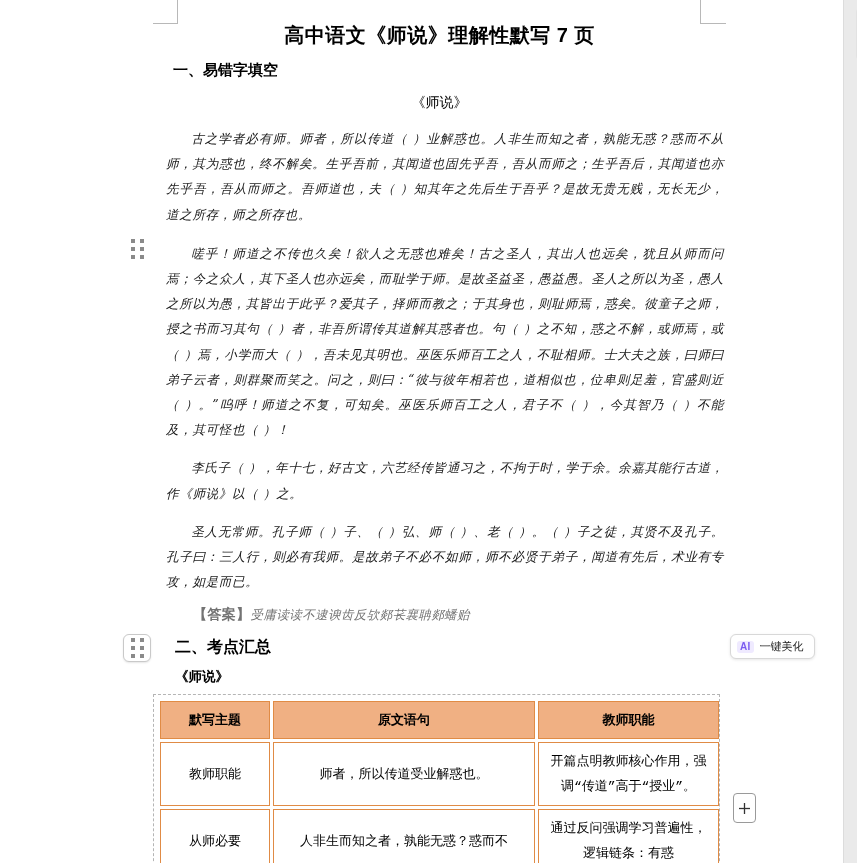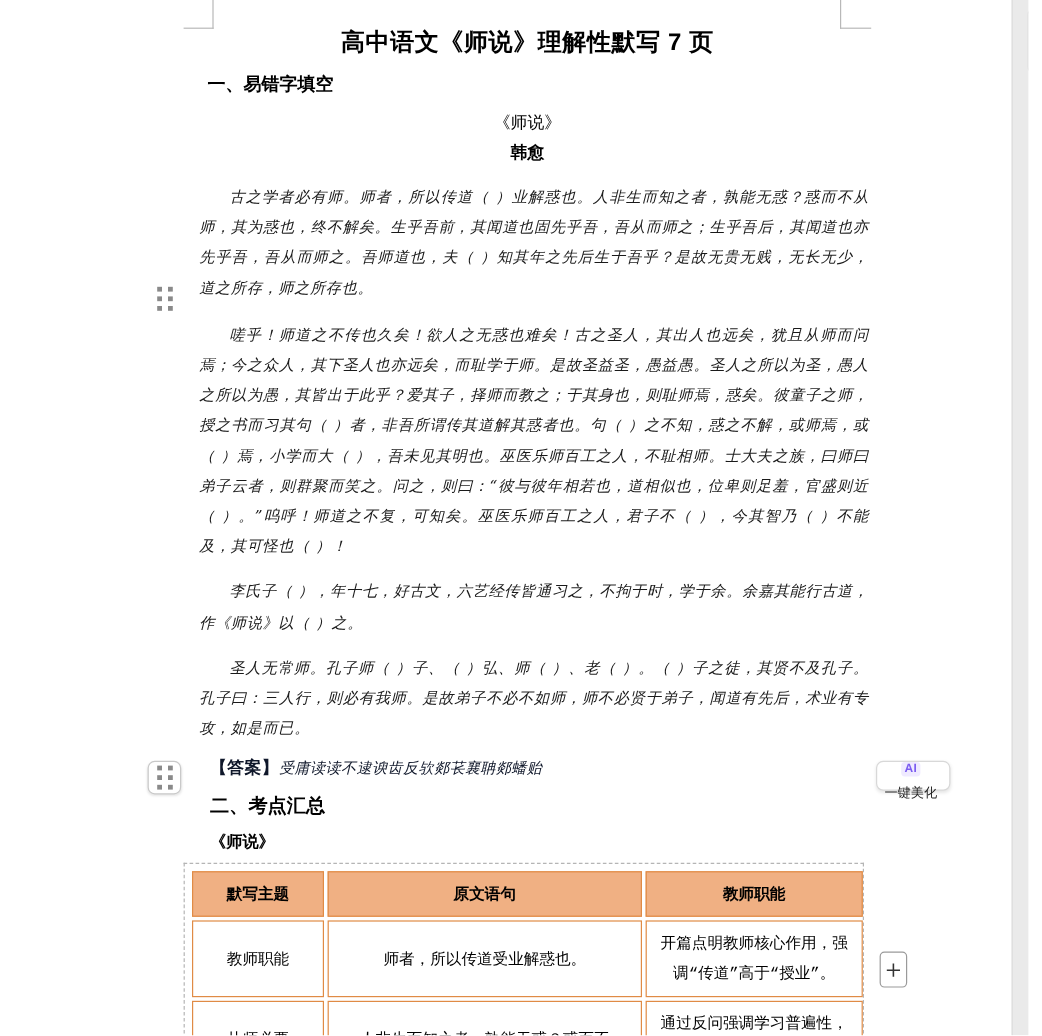--- a/index.html
+++ b/index.html
@@ -124,23 +124,23 @@
     color: #1a1a1a;
     text-align: justify;
     text-justify: inter-character;
     text-indent: 2em;
     margin: 14px 2px 0 13px;
     letter-spacing: 0.6px;
   }
   .body-para.tight { margin-top: 13px; }
 
   .answer-line {
-    margin: 11px 0 0 22px;
+    margin: 11px 0 0 40px;
     font-size: 12.5px;
-    color: #0f172a;
+    color: #737373;
     font-family: "DejaVu Serif", "Liberation Serif", serif;
     font-style: italic;
     letter-spacing: 0.4px;
     line-height: 18px;
   }
   .answer-line b {
     font-size: 14px;
     font-style: normal;
     font-weight: bold;
     font-family: "Liberation Sans", "DejaVu Sans", sans-serif;
@@ -229,21 +229,20 @@
     display: flex;
     align-items: center;
     gap: 6px;
     padding: 0 10px 0 6px;
     background: #ffffff;
     border: 1px solid #d8d8d8;
     border-radius: 6px;
     box-shadow: 0 1px 3px rgba(0,0,0,0.10);
     cursor: pointer;
     white-space: nowrap;
-    flex-direction: column;
   }
   .ai-badge {
     font-size: 10px;
     font-weight: bold;
     color: #7b5cf0;
     background: #efeaff;
     border-radius: 3px;
     padding: 1px 3px;
     line-height: 1;
     letter-spacing: 0.3px;
@@ -277,21 +276,20 @@
     <div class="crop crop-tl"></div>
     <div class="crop crop-tr"></div>
 
     <div class="doc">
 
       <div class="doc-title">高中语文《师说》理解性默写 7 页</div>
 
       <div class="section-head">一、易错字填空</div>
 
       <div class="work-title">《师说》</div>
-      <div class="author">韩愈</div>
 
       <p class="body-para">古之学者必有师。师者，所以传道（ ）业解惑也。人非生而知之者，孰能无惑？惑而不从师，其为惑也，终不解矣。生乎吾前，其闻道也固先乎吾，吾从而师之；生乎吾后，其闻道也亦先乎吾，吾从而师之。吾师道也，夫（ ）知其年之先后生于吾乎？是故无贵无贱，无长无少，道之所存，师之所存也。</p>
       <p class="body-para">嗟乎！师道之不传也久矣！欲人之无惑也难矣！古之圣人，其出人也远矣，犹且从师而问焉；今之众人，其下圣人也亦远矣，而耻学于师。是故圣益圣，愚益愚。圣人之所以为圣，愚人之所以为愚，其皆出于此乎？爱其子，择师而教之；于其身也，则耻师焉，惑矣。彼童子之师，授之书而习其句（ ）者，非吾所谓传其道解其惑者也。句（ ）之不知，惑之不解，或师焉，或（ ）焉，小学而大（ ），吾未见其明也。巫医乐师百工之人，不耻相师。士大夫之族，曰师曰弟子云者，则群聚而笑之。问之，则曰：“彼与彼年相若也，道相似也，位卑则足羞，官盛则近（ ）。”呜呼！师道之不复，可知矣。巫医乐师百工之人，君子不（ ），今其智乃（ ）不能及，其可怪也（ ）！</p>
       <p class="body-para tight">李氏子（ ），年十七，好古文，六艺经传皆通习之，不拘于时，学于余。余嘉其能行古道，作《师说》以（ ）之。</p>
       <p class="body-para tight">圣人无常师。孔子师（ ）子、（ ）弘、师（ ）、老（ ）。（ ）子之徒，其贤不及孔子。孔子曰：三人行，则必有我师。是故弟子不必不如师，师不必贤于弟子，闻道有先后，术业有专攻，如是而已。</p>
 
       <div class="answer-line">
         <b>【答案】</b><span>受庸读读不逮谀齿反欤郯苌襄聃郯蟠贻</span>
       </div>
 

